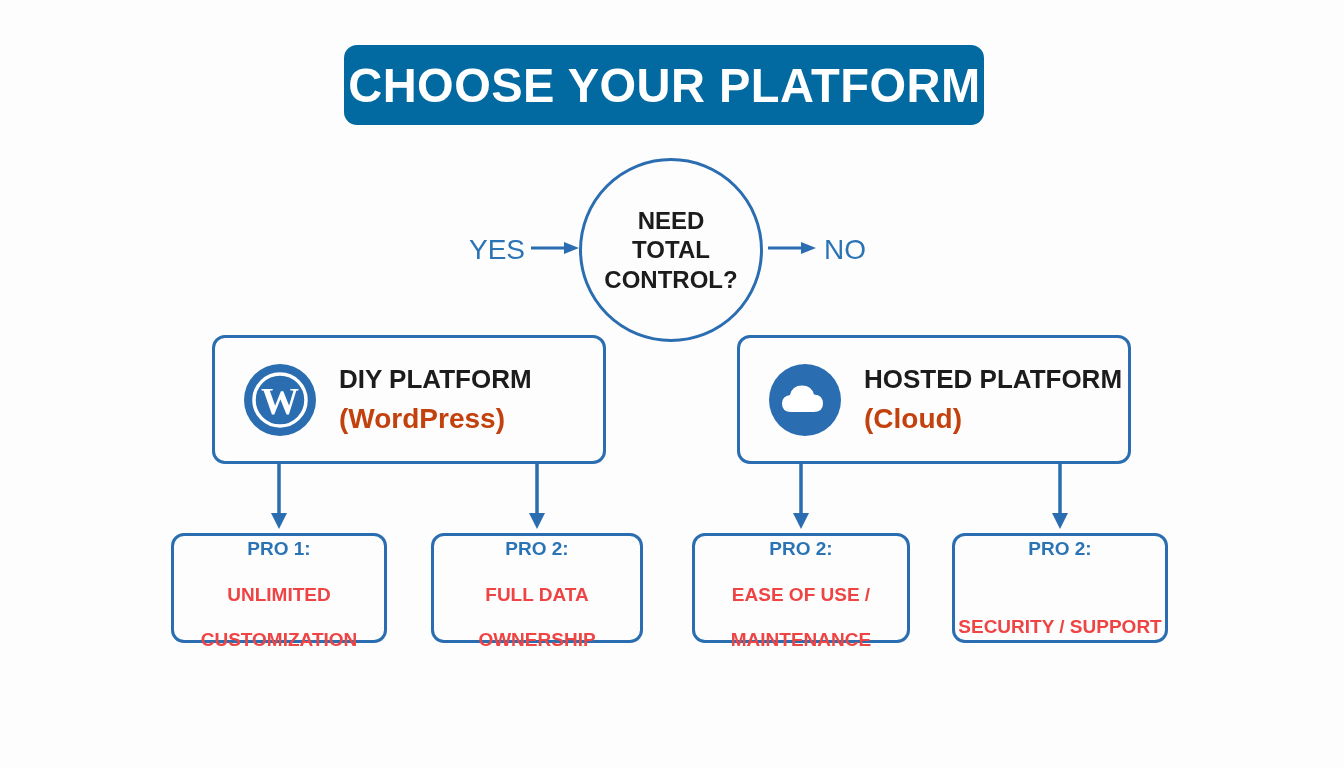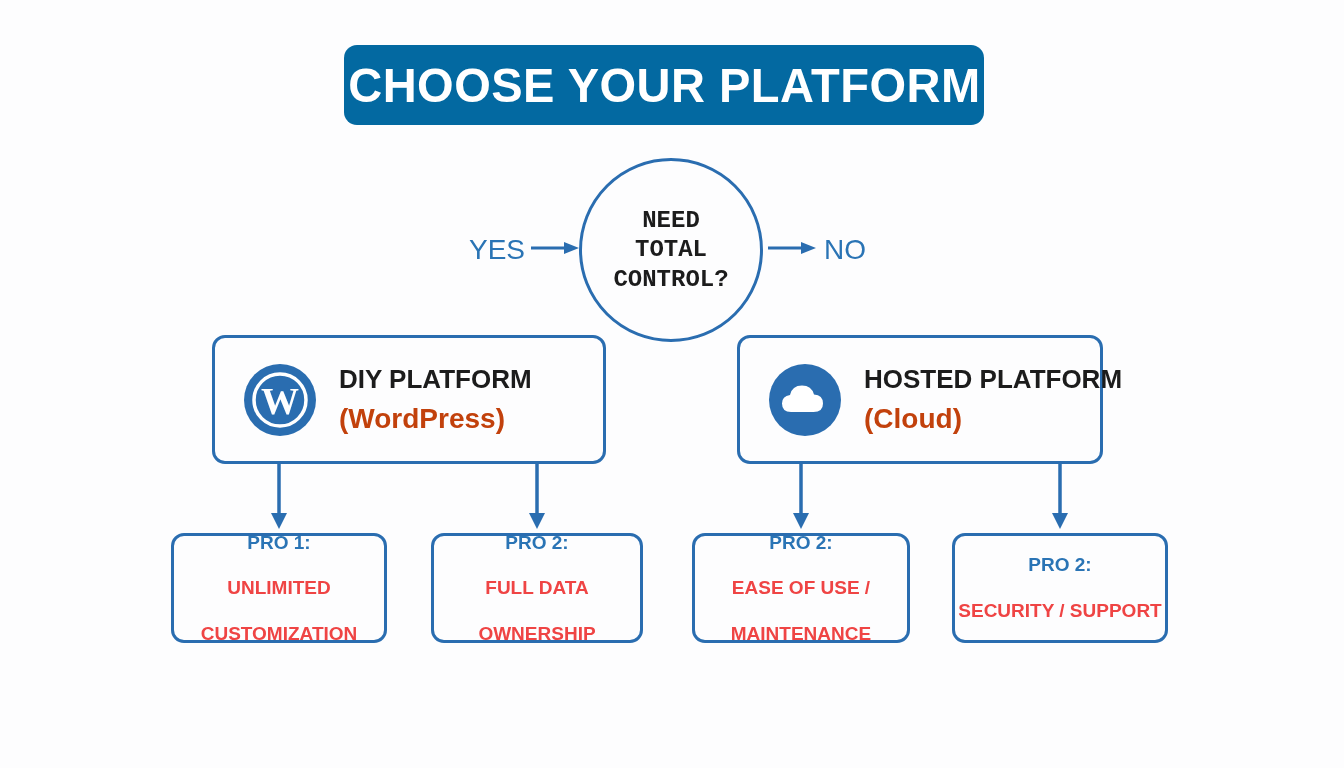--- a/index.html
+++ b/index.html
@@ -52,21 +52,20 @@
     width: 184px;
     height: 184px;
     border: 3px solid #2a6db0;
     border-radius: 50%;
     background: #fdfdfe;
     display: flex;
     flex-direction: column;
     align-items: center;
     justify-content: center;
     box-sizing: border-box;
-    font-family: Liberation Mono, monospace;
   }
   .decision-line {
     color: #1c1c1c;
     font-size: 24px;
     font-weight: bold;
     line-height: 1.23;
     text-align: center;
     white-space: nowrap;
   }
 
@@ -97,21 +96,21 @@
     height: 129px;
     border: 3px solid #2a6db0;
     border-radius: 13px;
     background: #fdfdfe;
     box-sizing: border-box;
     display: flex;
     align-items: center;
     padding-left: 28px;
   }
   .platform-diy    { left: 212px; width: 394px; }
-  .platform-hosted { left: 737px; width: 366px; }
+  .platform-hosted { left: 737px; width: 394px; }
 
   .platform-icon {
     width: 74px;
     height: 74px;
     flex: 0 0 74px;
     margin-right: 22px;
   }
   .platform-labels {
     display: flex;
     flex-direction: column;
@@ -138,21 +137,21 @@
     position: absolute;
     top: 533px;
     height: 110px;
     border: 3px solid #2a6db0;
     border-radius: 13px;
     background: #fdfdfe;
     box-sizing: border-box;
     display: flex;
     flex-direction: column;
     align-items: center;
-    justify-content: center;
+    justify-content: space-between;
   }
   .pro-1 { left: 171px; width: 216px; }
   .pro-2 { left: 431px; width: 212px; }
   .pro-3 { left: 692px; width: 218px; }
   .pro-4 { left: 952px; width: 216px; }
 
   .pro-head {
     color: #2a74b5;
     font-size: 19px;
     font-weight: bold;

